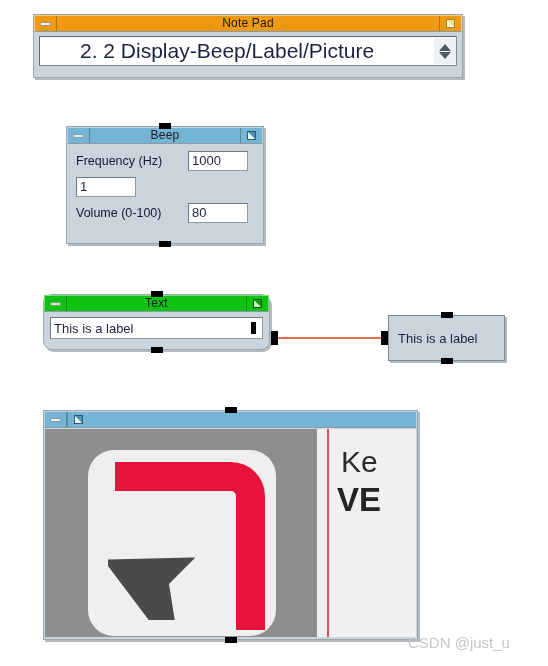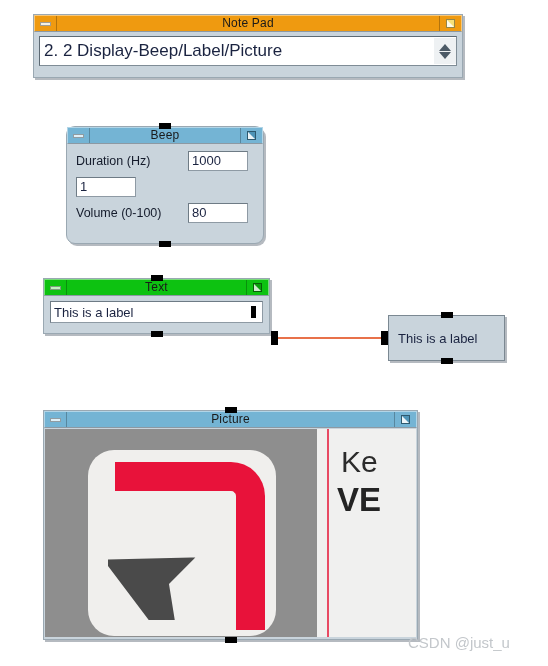--- a/index.html
+++ b/index.html
@@ -128,25 +128,26 @@
     border: 1px solid #7f8c96;
     border-top-color: #5d6a74;
     border-left-color: #5d6a74;
     height: 30px;
     display: flex;
     align-items: center;
     box-sizing: border-box;
   }
   .notepad-text {
     flex: 1;
-    font-size: 17px;
+    font-size: 21px;
     color: #1a2340;
-    padding-left: 4px;
-    white-space: nowrap;
-    overflow: hidden;
+    padding-left: 12px;
+    white-space: nowrap;
+    overflow: hidden;
+    margin-left: 28px;
   }
   .spinner {
     width: 22px;
     height: 26px;
     display: flex;
     flex-direction: column;
     align-items: center;
     justify-content: center;
     gap: 1px;
     background: #eef1f3;
@@ -159,21 +160,20 @@
   }
   .spinner .up   { border-bottom: 7px solid #4c5a66; }
   .spinner .down { border-top: 7px solid #4c5a66; }
 
   
   #beep {
     left: 66px;
     top: 126px;
     width: 198px;
     height: 118px;
-    border-radius: 9px;
   }
   .beep-body {
     padding: 7px 8px 8px 9px;
   }
   .beep-row {
     display: flex;
     align-items: center;
     margin-bottom: 6px;
   }
   .beep-row:last-child { margin-bottom: 16px; }
@@ -195,23 +195,24 @@
     line-height: 18px;
     padding-left: 3px;
     box-sizing: border-box;
     overflow: hidden;
     white-space: nowrap;
   }
 
   
   #textwin {
     left: 43px;
-    top: 278px;
+    top: 294px;
     width: 227px;
     height: 56px;
+    border-radius: 9px;
   }
   .text-body {
     padding: 5px 6px 6px 6px;
   }
   .text-field {
     background: #ffffff;
     border: 1px solid #8e9aa4;
     border-top-color: #6e7b85;
     border-left-color: #6e7b85;
     height: 22px;
@@ -399,21 +400,21 @@
       <div class="tb-min">
           <span class="bar"></span>
         </div>
       <div class="tb-title">Beep</div>
       <div class="tb-max">
           <span class="sq"></span>
         </div>
     </div>
     <div class="beep-body">
       <div class="beep-row">
-        <div class="beep-label">Duration (Hz)</div>
+        <div class="beep-label">Frequency (Hz)</div>
         <div class="beep-input">1000</div>
       </div>
       <div class="beep-row">
         <div class="beep-input">1</div>
       </div>
       <div class="beep-row">
         <div class="beep-label">Volume (0-100)</div>
         <div class="beep-input">80</div>
       </div>
     </div>
@@ -449,21 +450,20 @@
     <div class="txt">This is a label</div>
   </div>
 
   <div class="win" id="picture">
     <div class="handle top"></div>
     <div class="handle bottom"></div>
     <div class="titlebar tb-blue">
       <div class="tb-min">
           <span class="bar"></span>
         </div>
-      <div class="tb-title">Picture</div>
       <div class="tb-max">
           <span class="sq"></span>
         </div>
     </div>
     <div class="pic-body">
       <div class="pic-left-gray"></div>
       <div class="pic-right-white"></div>
       <div class="pic-red-rule"></div>
 
       <div class="logo-tile">

